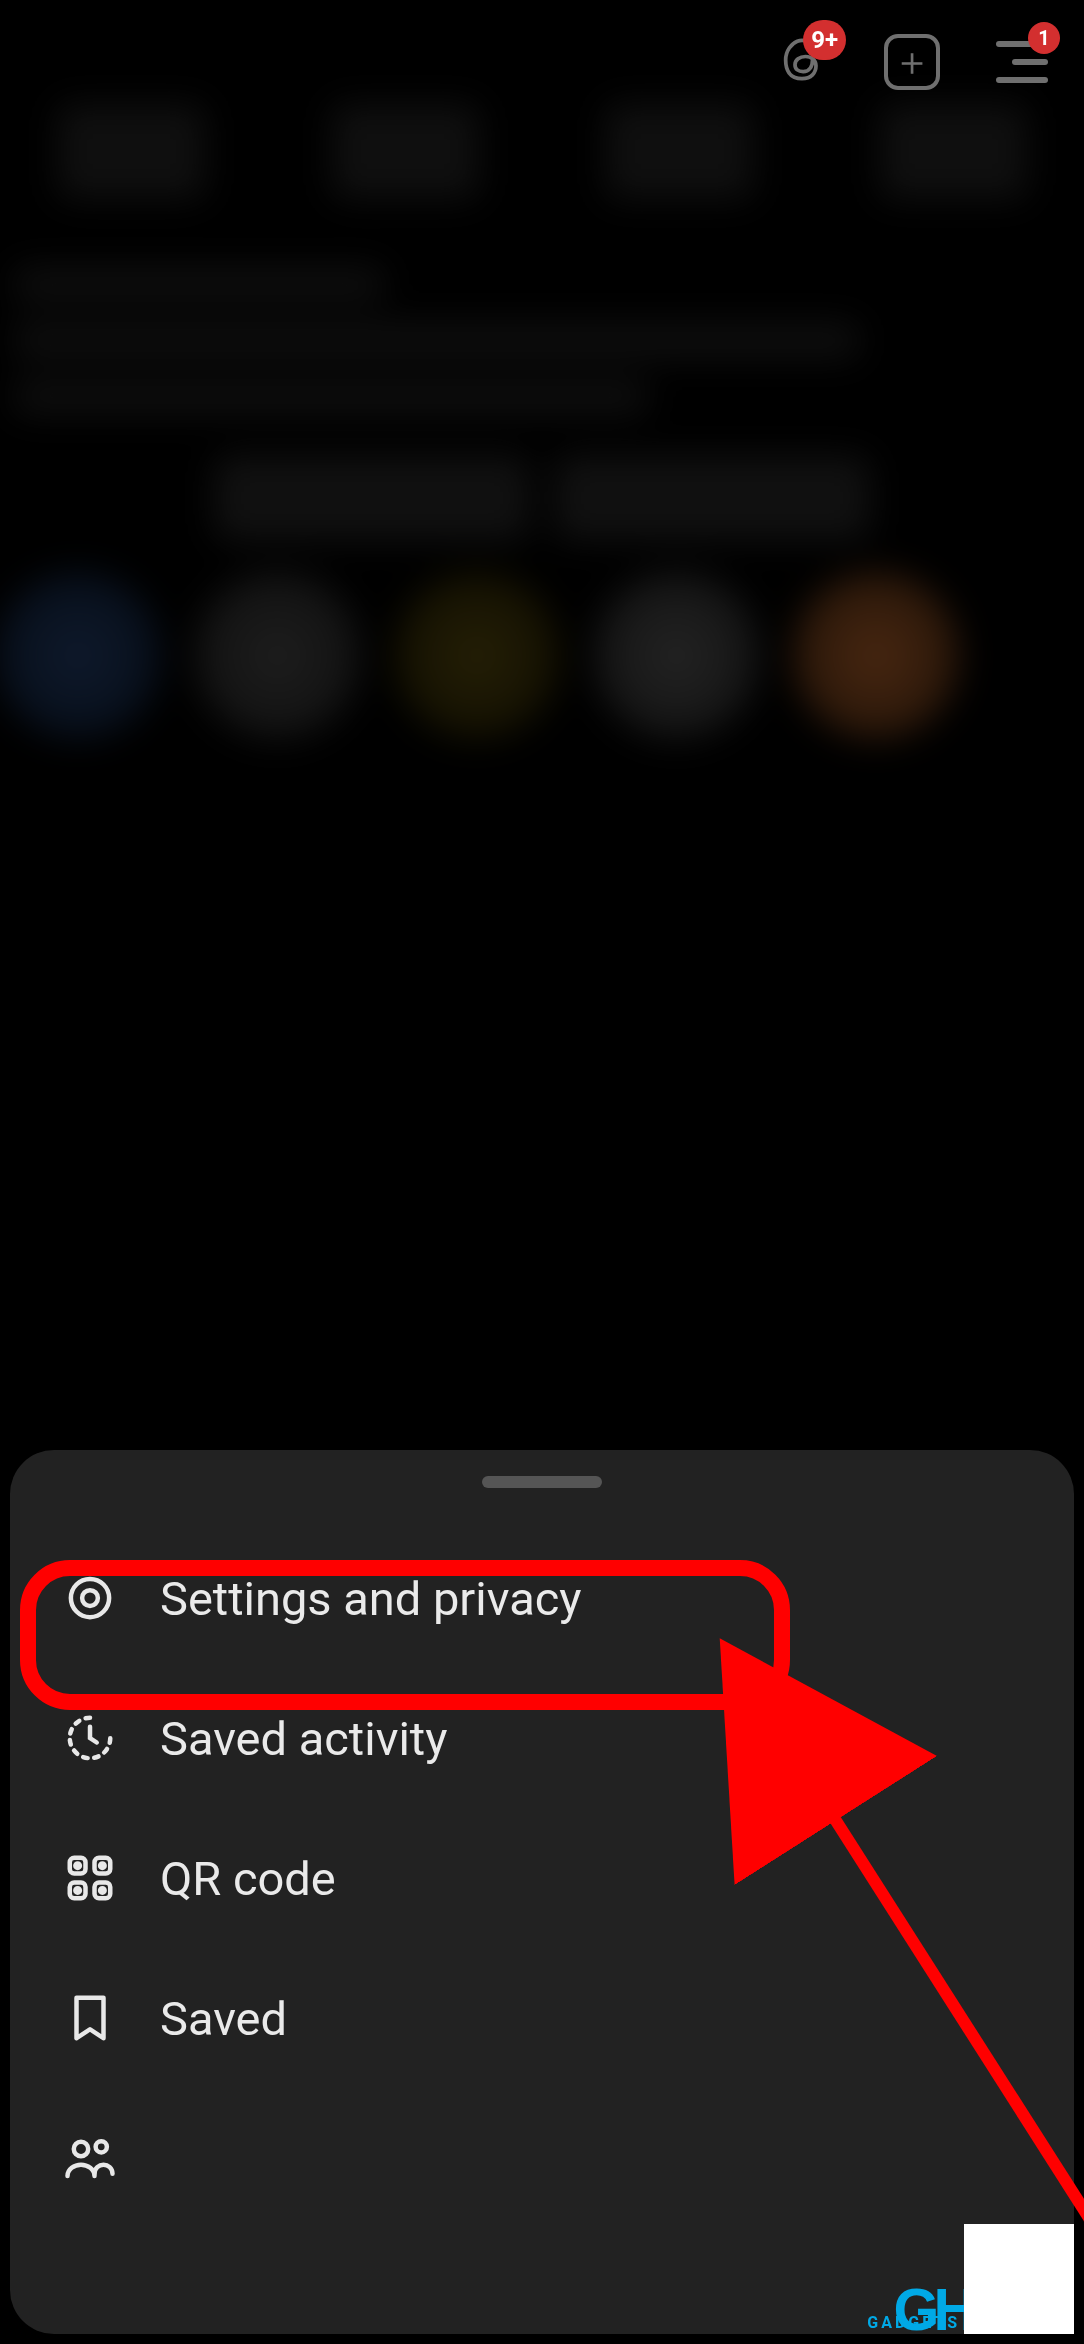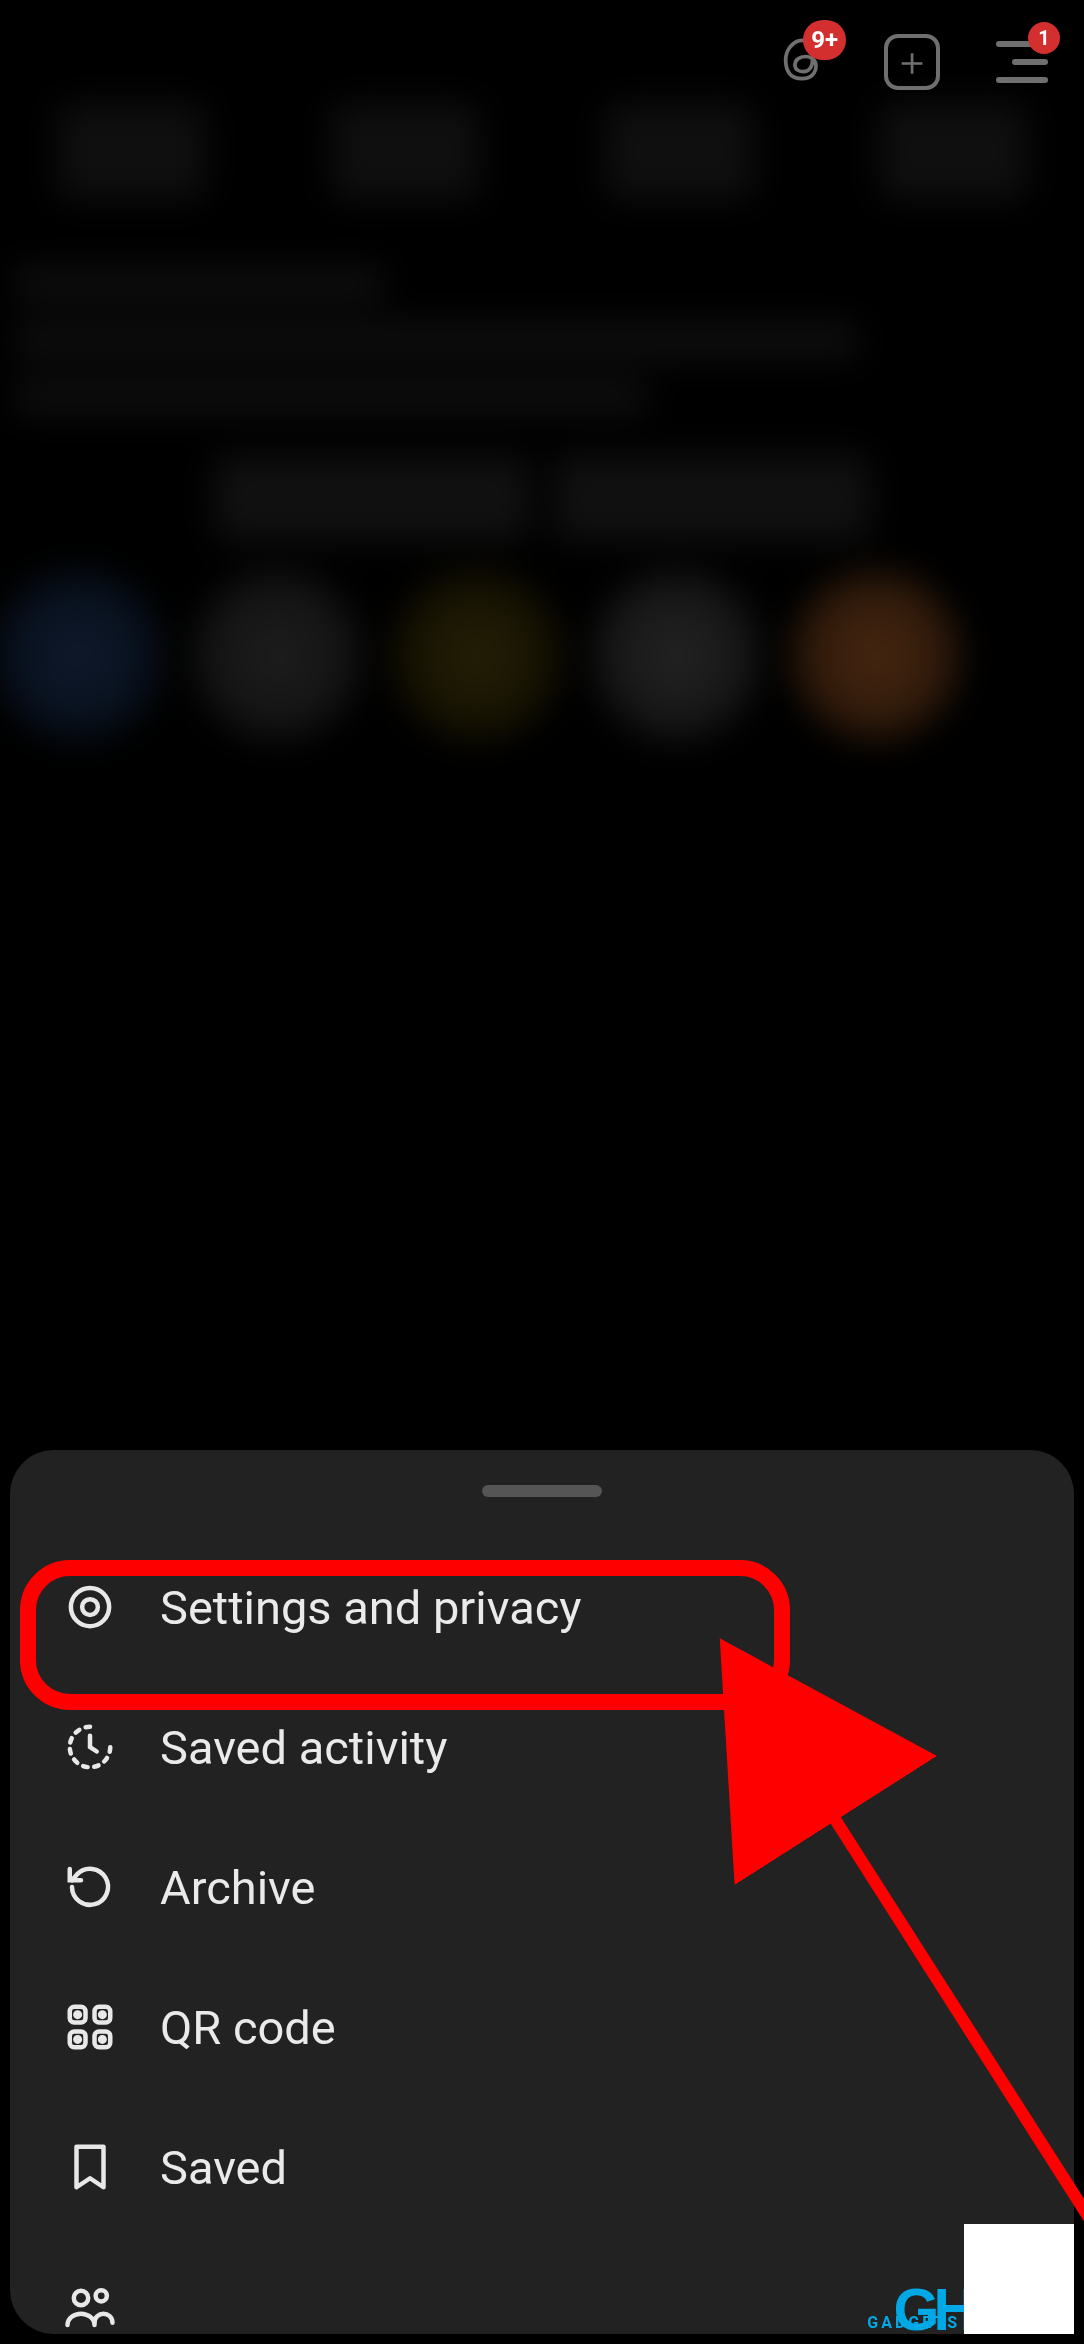--- a/index.html
+++ b/index.html
@@ -141,21 +141,21 @@
   
   .sheet {
     position: absolute;
     left: 10px;
     right: 10px;
     top: 1450px;
     bottom: 10px;
     background: #222222;
     border-radius: 44px 44px 44px 44px;
     z-index: 10;
-    padding-top: 25px;
+    padding-top: 16px;
     overflow: hidden;
   }
   .grabber {
     width: 120px;
     height: 12px;
     background: #555;
     border-radius: 6px;
     margin: 10px auto 40px;
   }
   .menu {
@@ -303,29 +303,20 @@
     <div class="menu-item">
       <span class="micon">
         <svg viewBox="0 0 24 24" fill="none" stroke-width="2" stroke-linecap="round">
           <path d="M12 3a9 9 0 1 0 9 9" stroke-dasharray="2 3"></path>
           <path d="M12 7v5l3 2"></path>
         </svg>
       </span>
       <span class="label">Saved activity</span>
     </div>
 
-    <div class="menu-item">
-      <span class="micon">
-        <svg viewBox="0 0 24 24" fill="none" stroke-width="2" stroke-linecap="round">
-          <path d="M4 12a8 8 0 1 0 2.3-5.7L4 9"></path>
-          <path d="M3 4v5h5"></path>
-        </svg>
-      </span>
-      <span class="label">Archive</span>
-    </div>
 
     <div class="menu-item">
       <span class="micon">
         <svg viewBox="0 0 24 24" fill="none" stroke-width="2">
           <rect x="3" y="3" width="7" height="7" rx="2"></rect>
             <rect x="14" y="3" width="7" height="7" rx="2"></rect>
           <rect x="3" y="14" width="7" height="7" rx="2"></rect>
             <rect x="14" y="14" width="7" height="7" rx="2"></rect>
           <circle cx="6.5" cy="6.5" r="1" fill="#e8e8e8"></circle>
             <circle cx="17.5" cy="6.5" r="1" fill="#e8e8e8"></circle>

